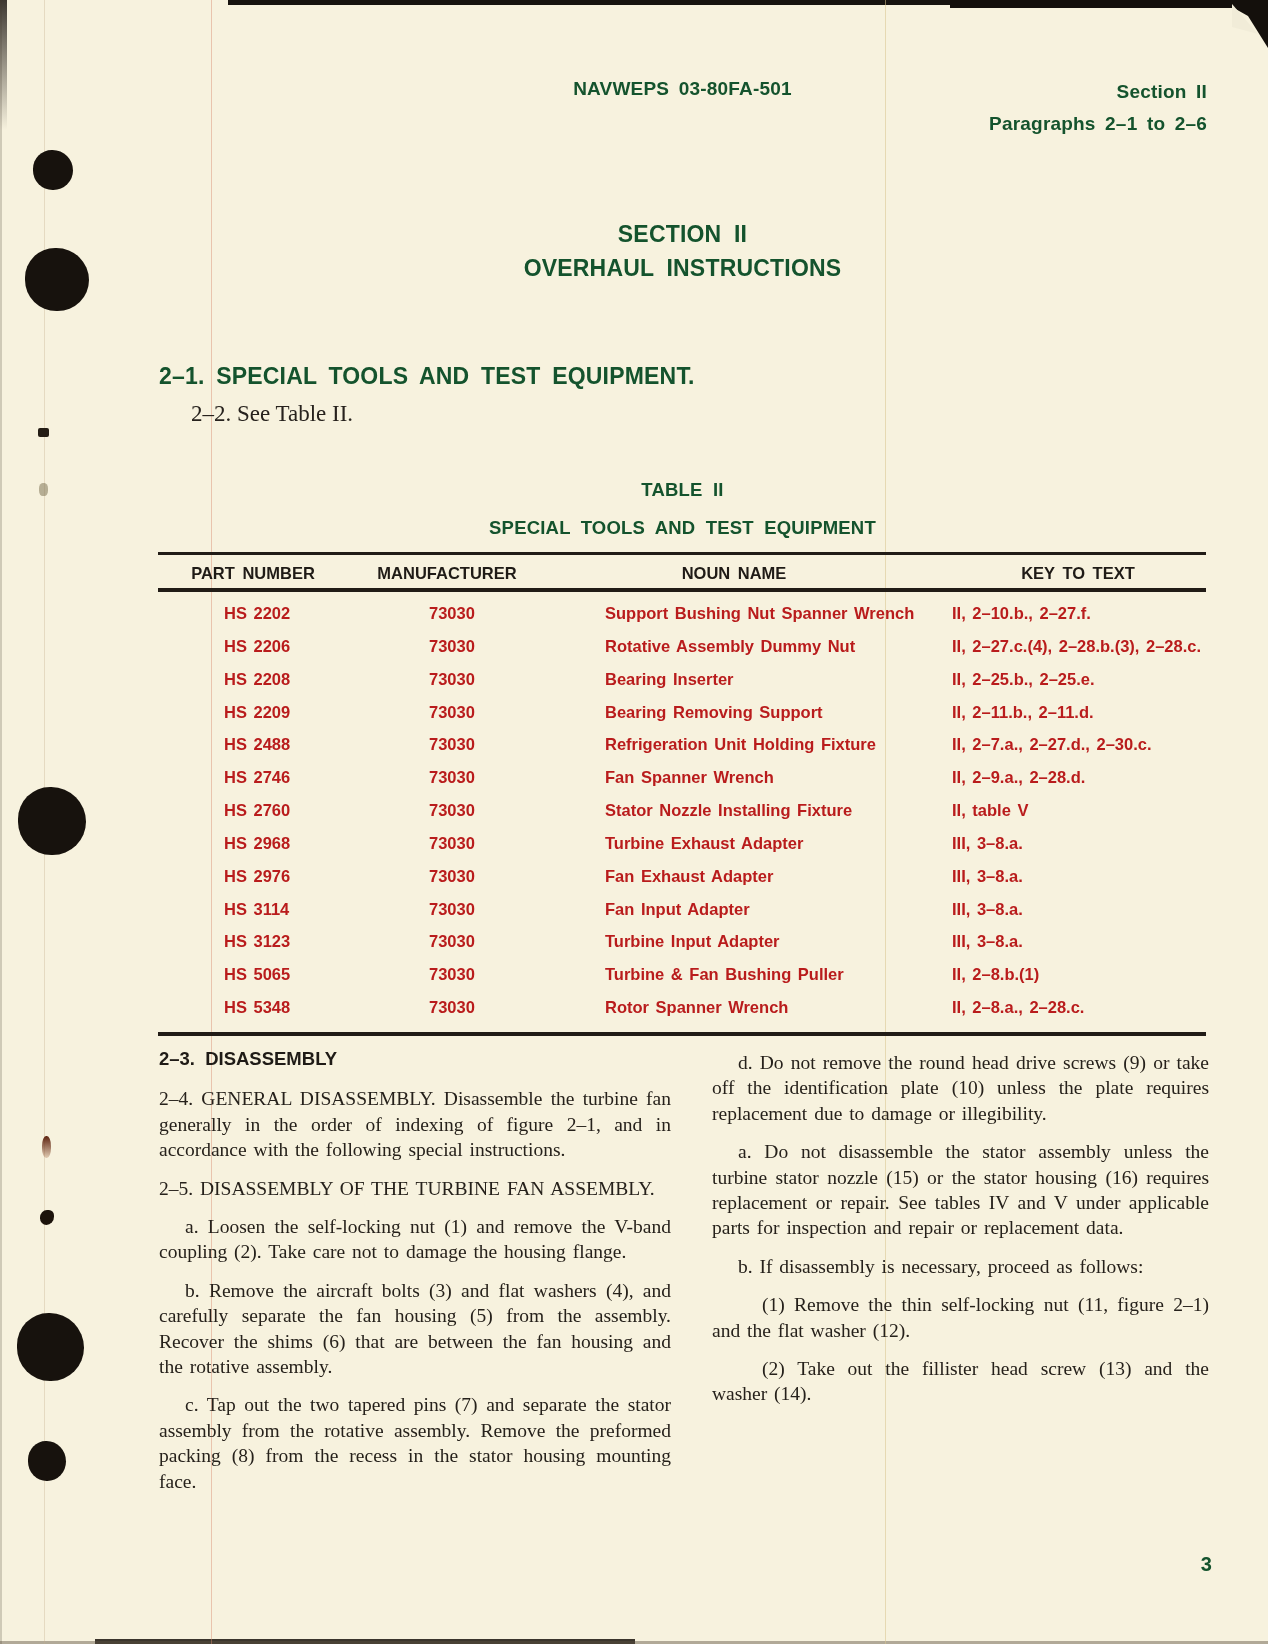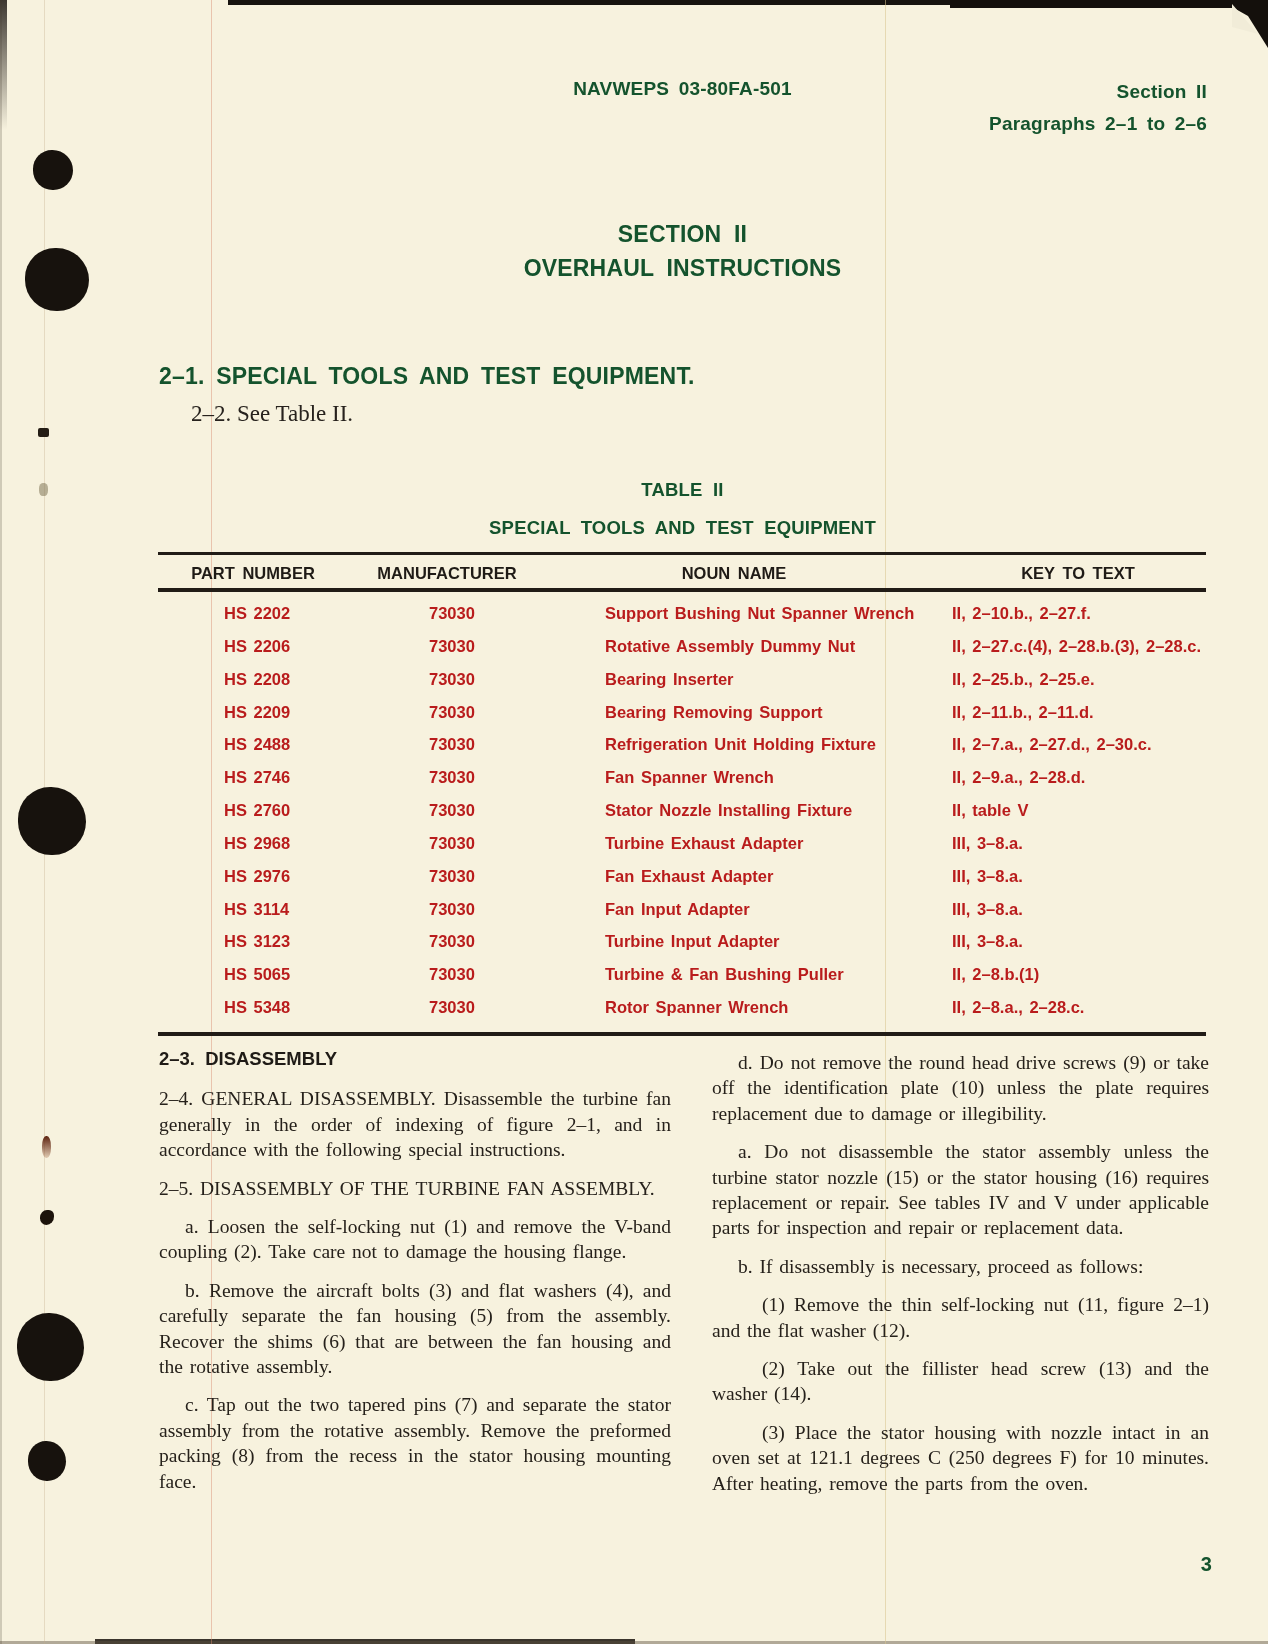--- a/index.html
+++ b/index.html
@@ -224,16 +224,15 @@
   <p class="ind1">b. Remove the aircraft bolts (3) and flat washers (4), and carefully separate the fan housing (5) from the assembly. Recover the shims (6) that are between the fan housing and the rotative assembly.</p>
   <p class="ind1">c. Tap out the two tapered pins (7) and separate the stator assembly from the rotative assembly. Remove the preformed packing (8) from the recess in the stator housing mounting face.</p>
 </div>
 
 <div class="col col-right">
   <p class="ind1">d. Do not remove the round head drive screws (9) or take off the identification plate (10) unless the plate requires replacement due to damage or illegibility.</p>
   <p class="ind1">a. Do not disassemble the stator assembly unless the turbine stator nozzle (15) or the stator housing (16) requires replacement or repair. See tables IV and V under applicable parts for inspection and repair or replacement data.</p>
   <p class="ind1">b. If disassembly is necessary, proceed as follows:</p>
   <p class="ind2">(1) Remove the thin self-locking nut (11, figure 2–1) and the flat washer (12).</p>
   <p class="ind2">(2) Take out the fillister head screw (13) and the washer (14).</p>
-  <p class="ind2">(3) Place the stator housing with nozzle intact in an oven set at 121.1 degrees C (250 degrees F) for 10 minutes. After heating, remove the parts from the oven.</p>
 </div>
 
 <div class="abs gothic pgnum">3</div>
 
 </body></html>

